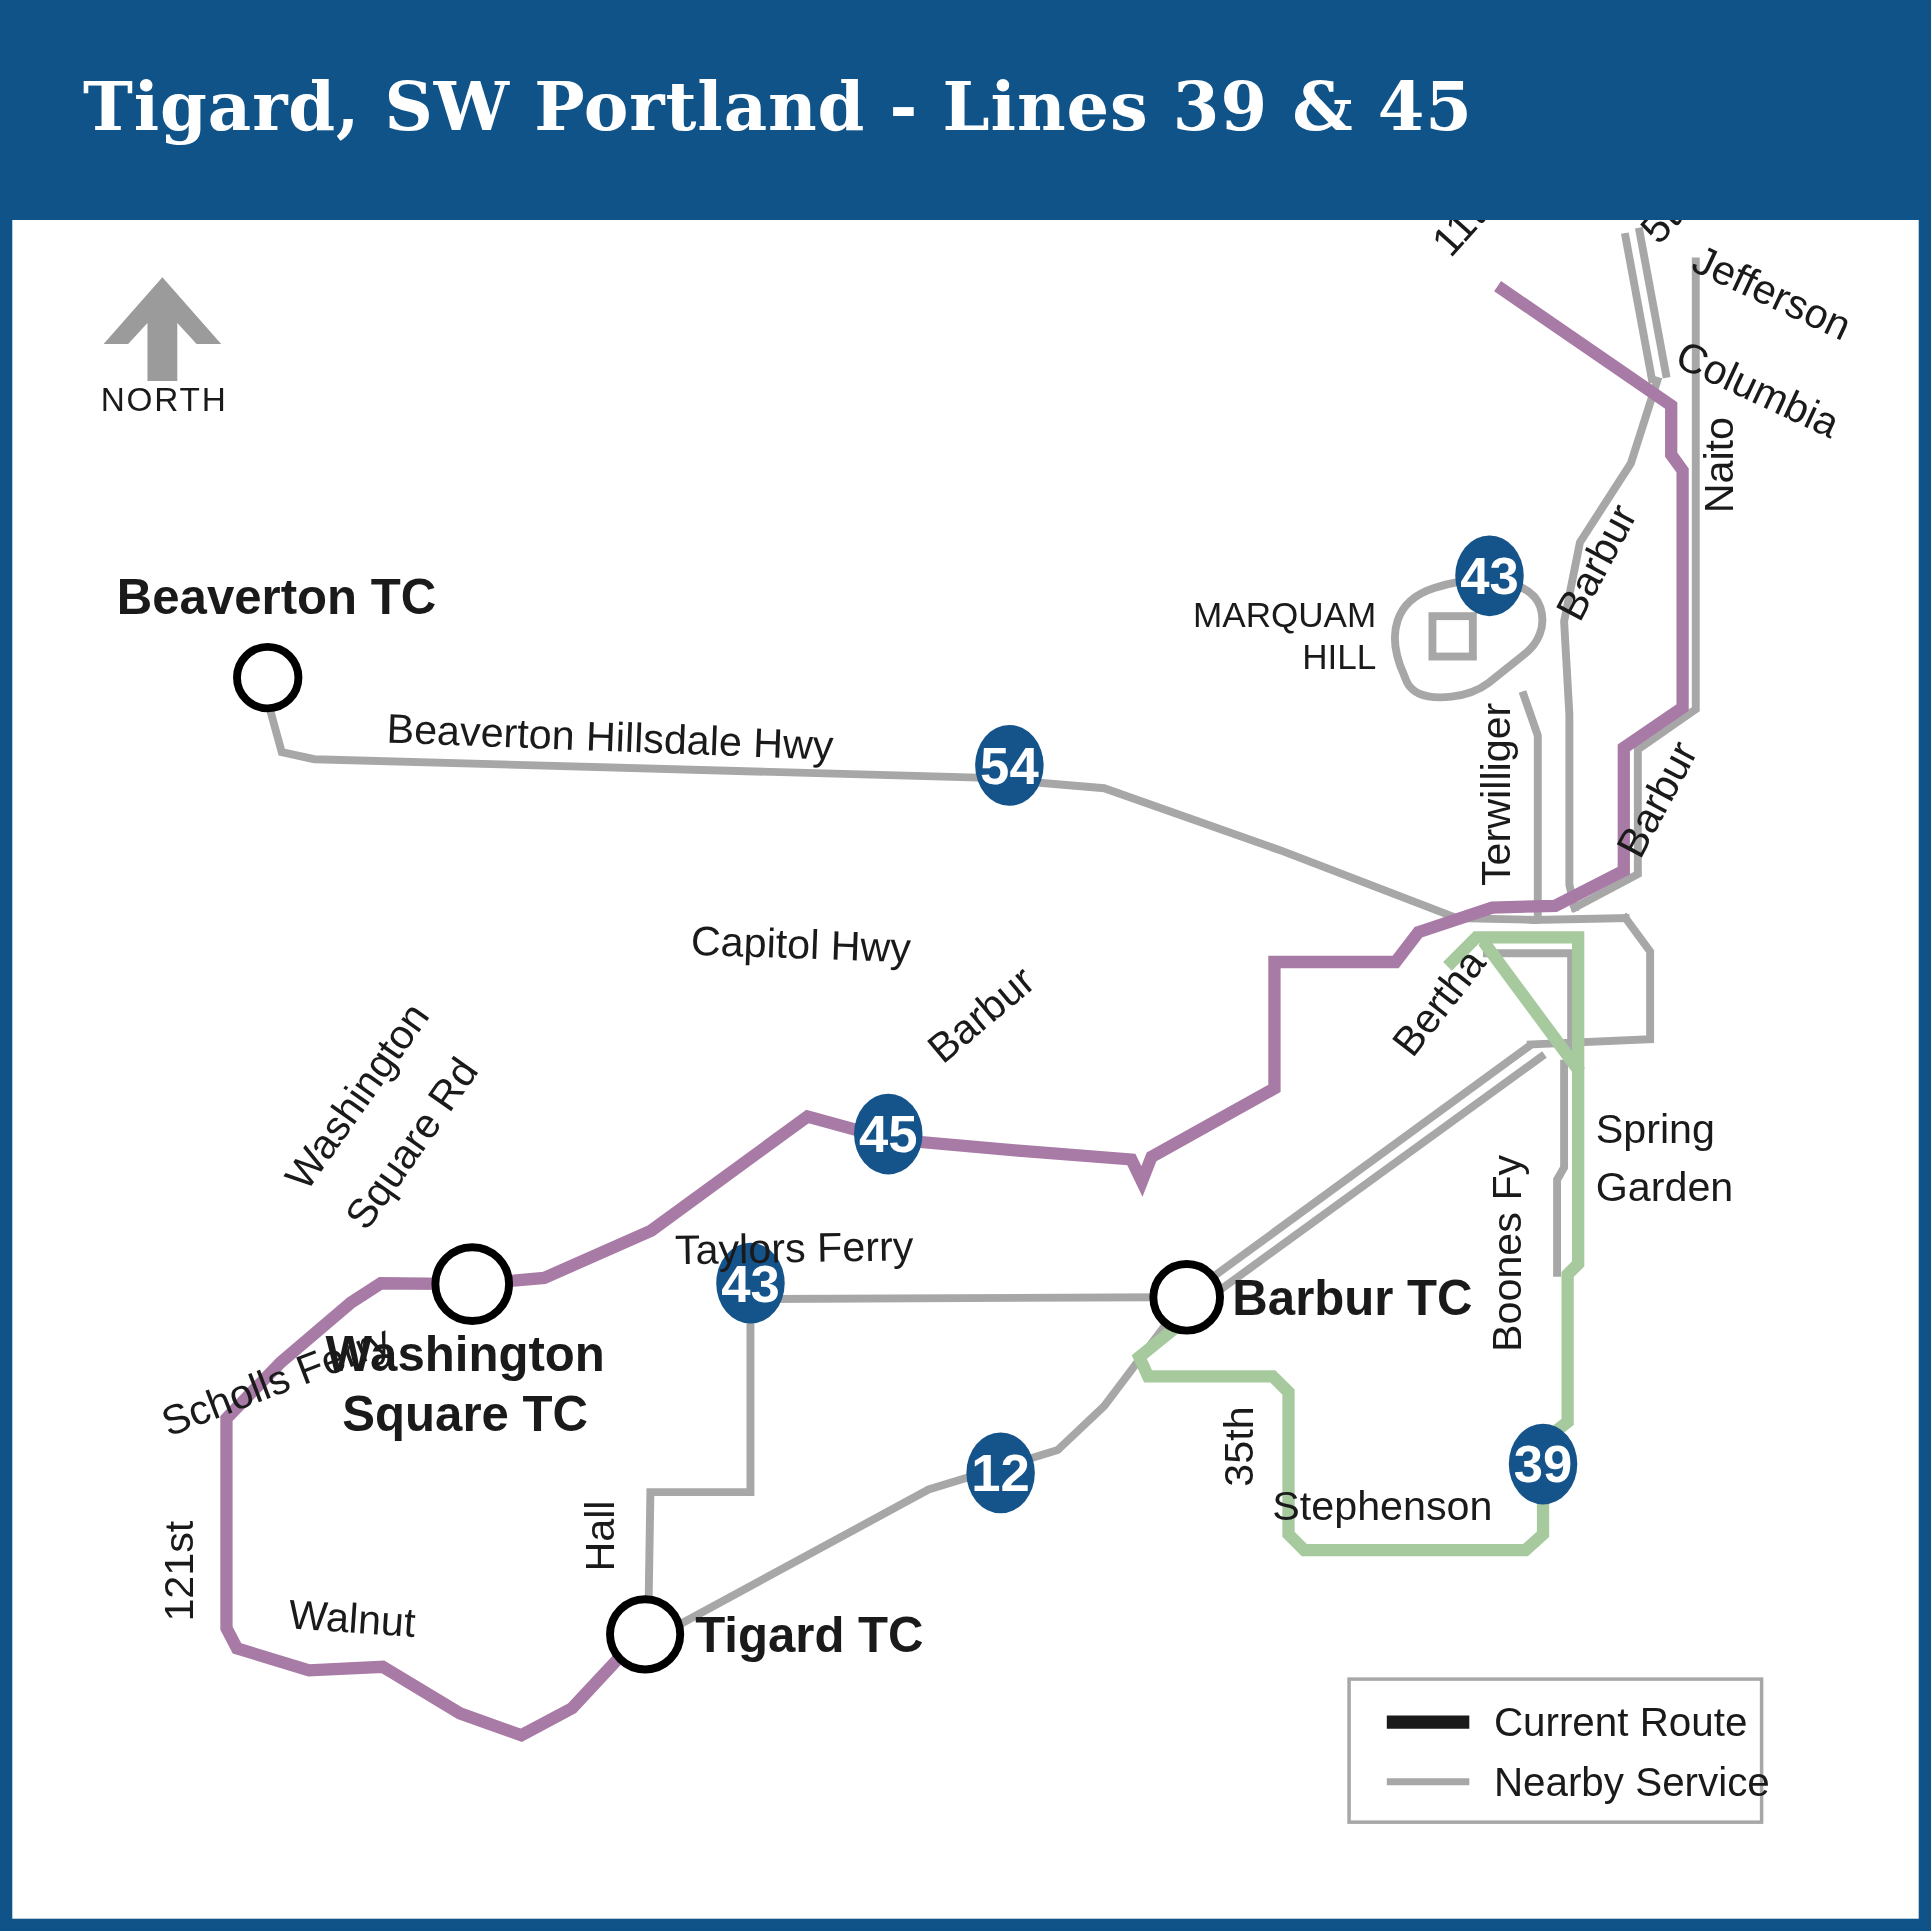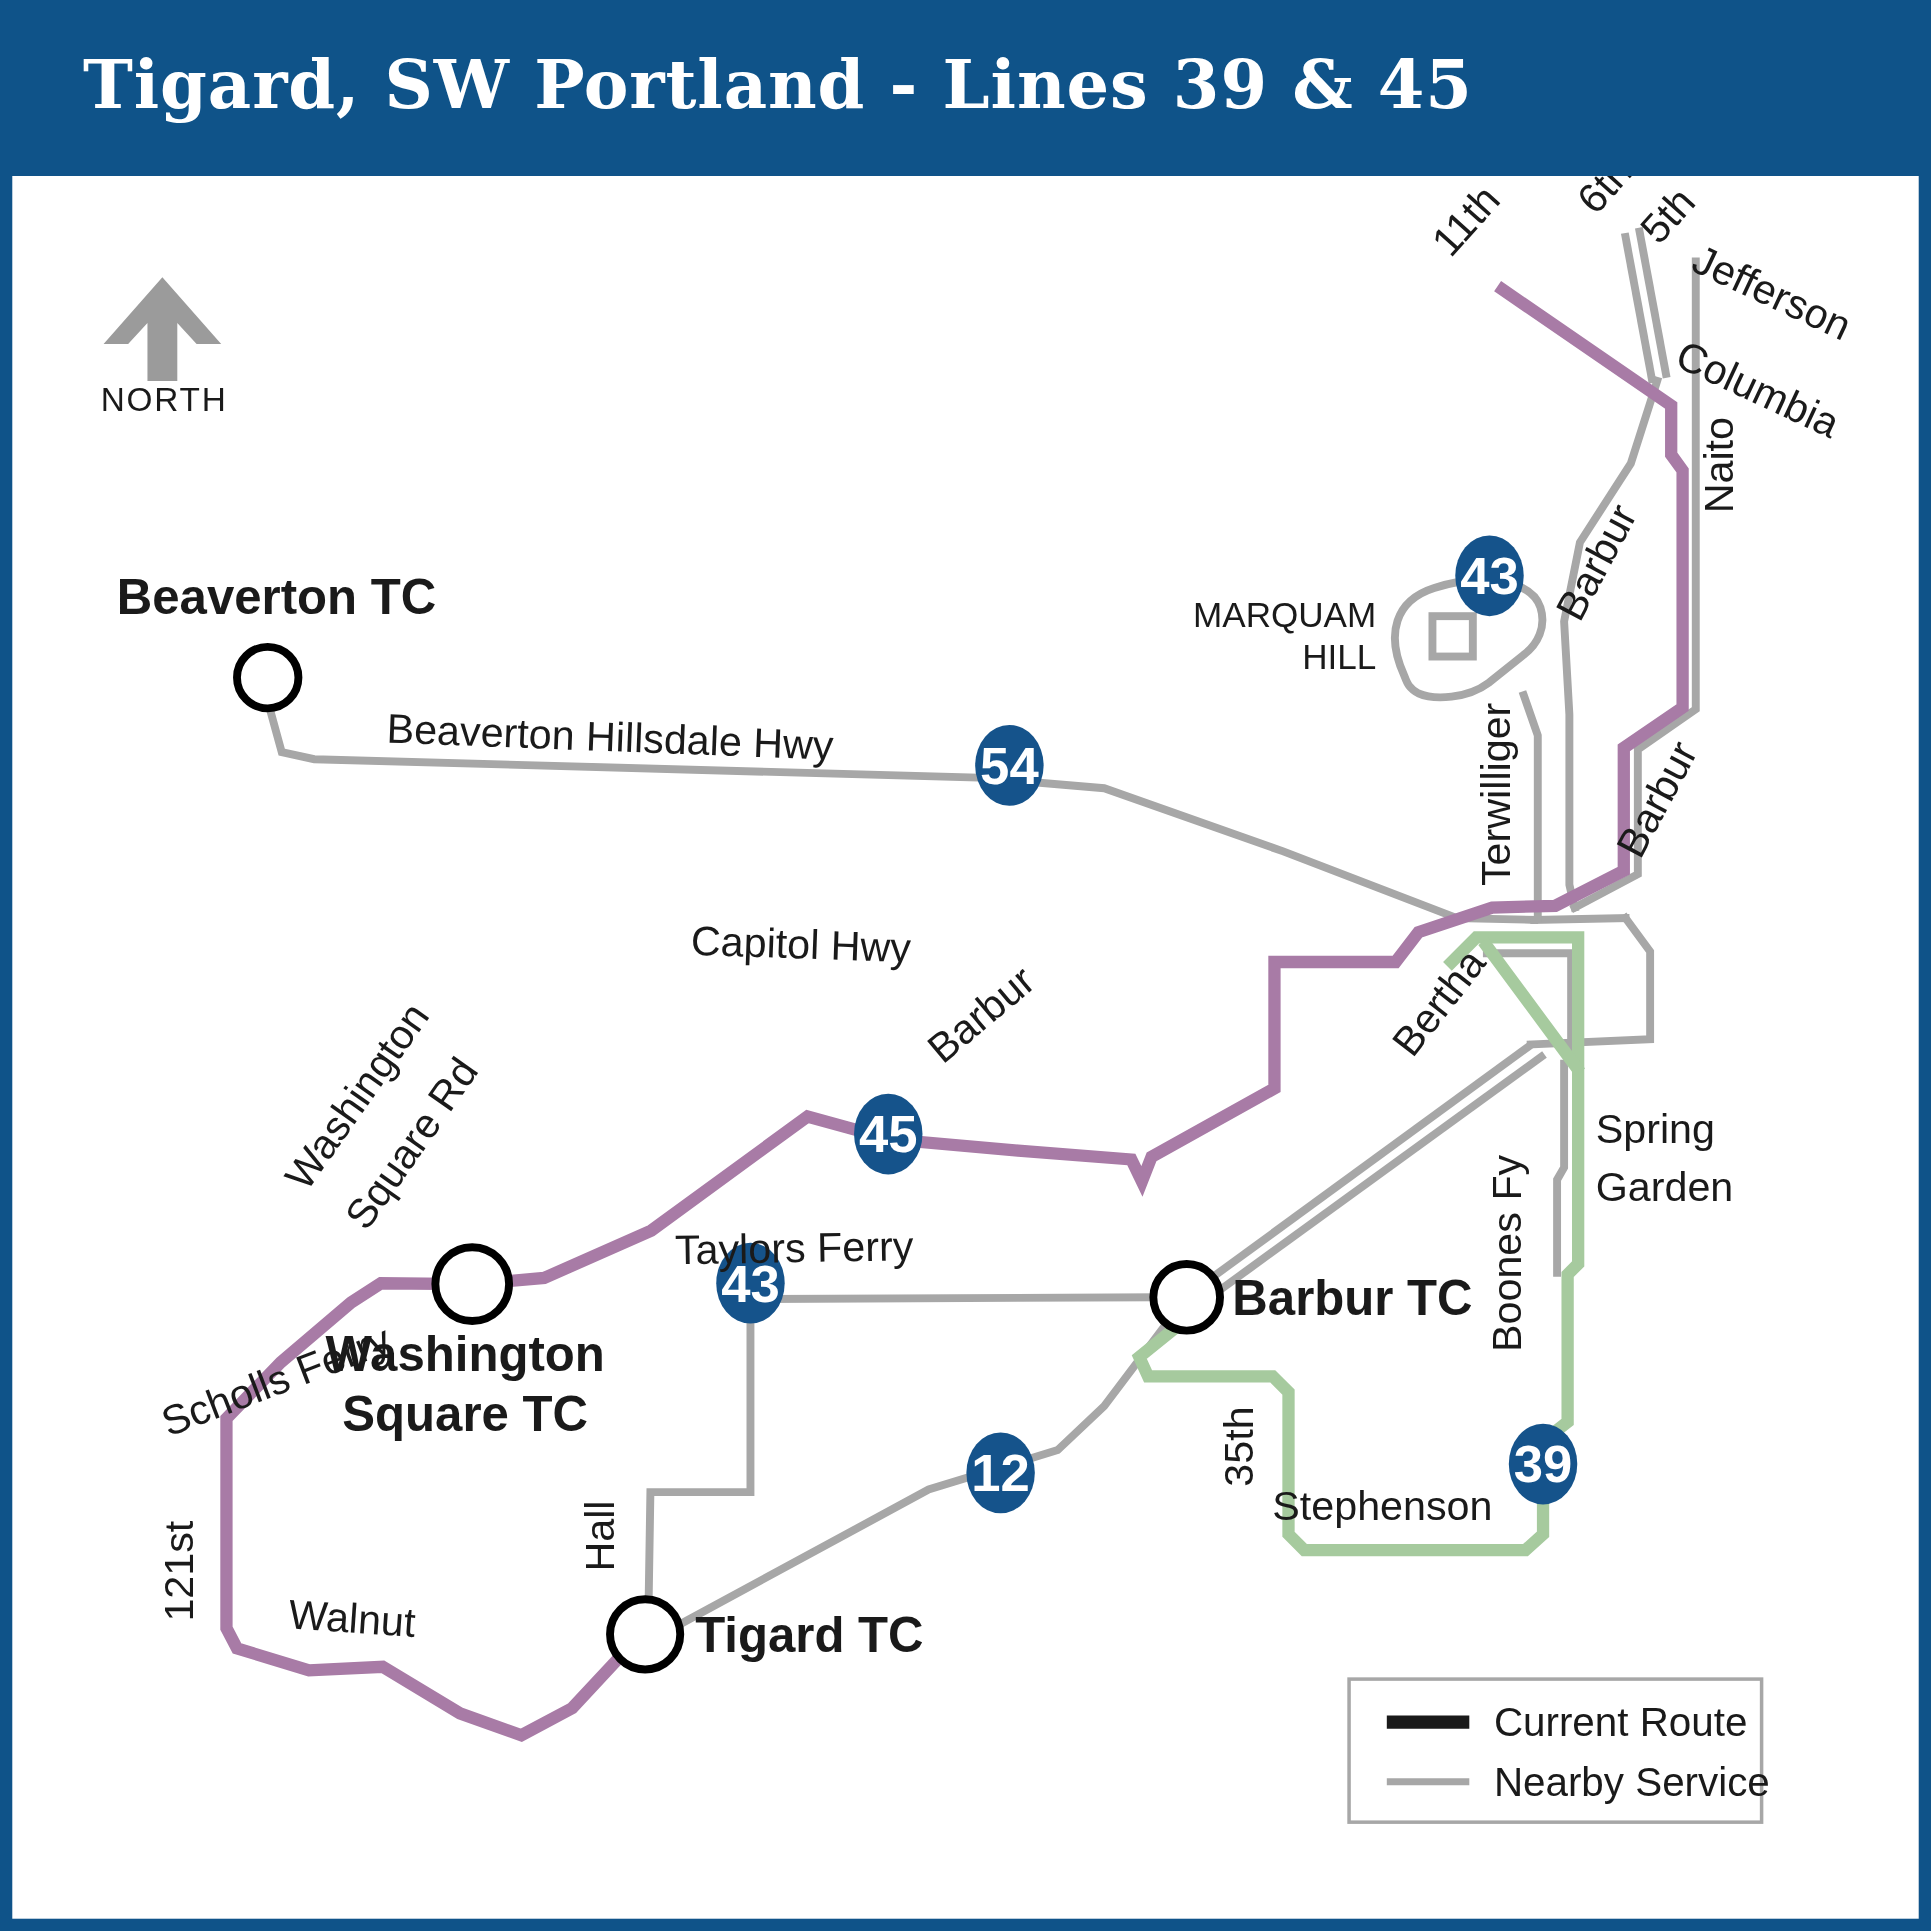--- a/index.html
+++ b/index.html
@@ -1,18 +1,18 @@
 <!DOCTYPE html>
 <html style="font-size:14px"><head>
 <meta charset="utf-8">
 <style>
   html,body{margin:0;padding:0;background:#ffffff;}
   .page{position:relative;width:1931px;height:1931px;background:#ffffff;overflow:hidden;
         font-family:"Liberation Sans", sans-serif;}
-  .header{position:absolute;left:0;top:0;width:1931px;height:176px;text-align:right;}
+  .header{position:absolute;left:0;top:0;width:1931px;height:220px;text-align:right;}
   .header h1{margin:0;position:absolute;left:83px;top:50%;transform:translateY(-54%);
              font-family:"DejaVu Serif", serif;font-weight:bold;font-size:67px;
              letter-spacing:0.9px;color:#ffffff;white-space:nowrap;}
   svg{position:absolute;left:0;top:0;}
   text{font-family:"Liberation Sans", sans-serif;fill:#1a1a1a;}
   .badge-num{font-weight:bold;fill:#ffffff;}
 </style>
 </head>
 <body>
 

